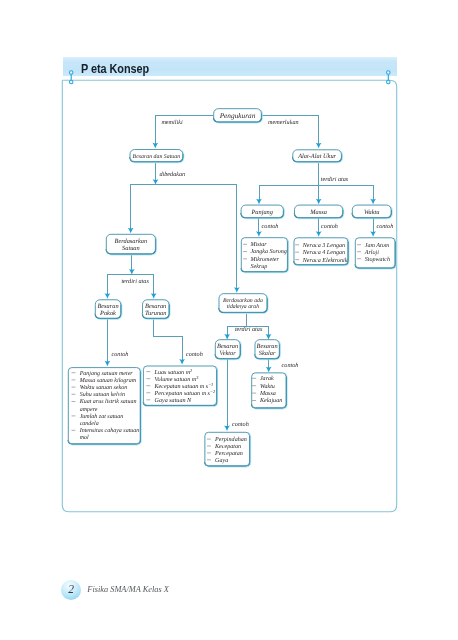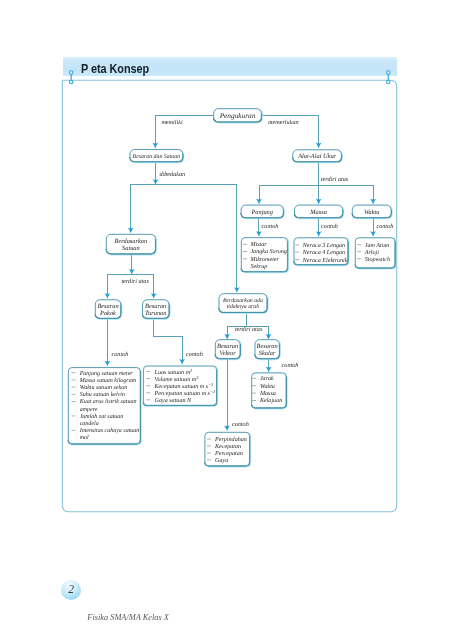--- a/index.html
+++ b/index.html
@@ -16,21 +16,21 @@
   svg.diagram{position:absolute;left:0;top:0;width:458px;height:640px;overflow:visible;
     text-rendering:geometricPrecision;}
   svg.diagram text{ -webkit-font-smoothing:antialiased; }
   #page{ transform:translateZ(0); }
 
   .footer-num{position:absolute;left:61px;top:580px;width:20px;height:20px;border-radius:50%;
      background:radial-gradient(circle at 42% 26%, #f4fcff 0%, #dcf2fc 26%, #b7e5f8 58%, #8fd5f2 82%, #76c9ee 100%);
      display:flex;align-items:center;justify-content:center;}
   .footer-num span{font-family:"Liberation Serif",serif;font-style:italic;font-size:11.5px;color:#2b3b47;line-height:1;position:relative;top:-0.3px;left:0.2px;}
   .footer-text{position:absolute;left:87.3px;top:585.2px;font-family:"Liberation Serif",serif;
-     font-style:italic;font-size:8.35px;color:#55595c;letter-spacing:0px;line-height:10px;margin-top:28px;}
+     font-style:italic;font-size:8.35px;color:#55595c;letter-spacing:0px;line-height:10px;}
 </style>
 </head>
 <body>
 
 <div id="page">
   <div class="hdr-bar"></div>
   <div class="hdr-title">P eta Konsep</div>
   <svg class="diagram" id="svg" viewBox="0 0 458 640" xmlns="http://www.w3.org/2000/svg">
       <g>
         <path d="M62.3 80.3 L62.3 505 Q62.3 511.8 69 511.8 L390 511.8 Q396.7 511.8 396.7 505 L396.7 87 Q396.7 80.3 390 80.3 L62.3 80.3" fill="none" stroke="#86c4da" stroke-width="1.1"></path>

